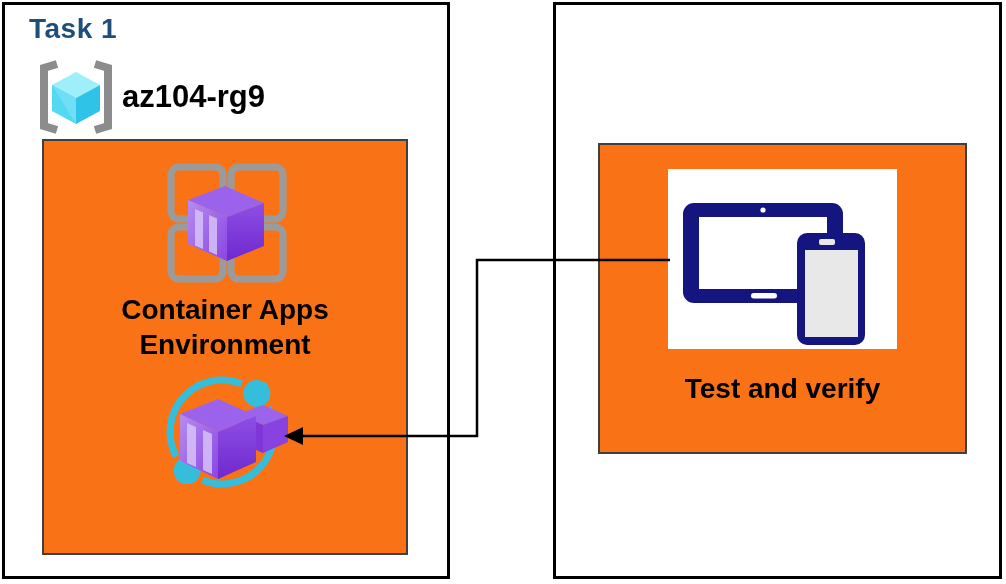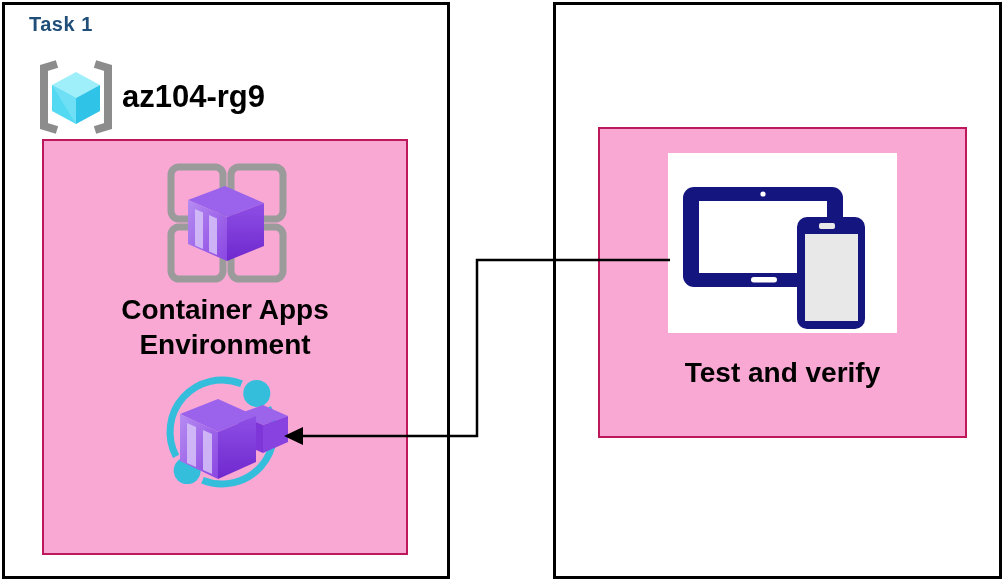--- a/index.html
+++ b/index.html
@@ -8,33 +8,33 @@
     font-family:"Liberation Sans",sans-serif;
   }
   .task-box{
     position:absolute;box-sizing:border-box;
     border:3px solid #000;background:#fff;
   }
   #task1{left:2px;top:2px;width:448px;height:577px;}
   #task2{left:553px;top:2px;width:449px;height:577px;}
   .task-title{
     position:absolute;left:24px;top:8px;
-    font-size:20px;font-weight:bold;color:#1F4E79;letter-spacing:0.5px;text-align:center;
+    font-size:28px;font-weight:bold;color:#1F4E79;letter-spacing:0.5px;text-align:center;
   }
   .rg-row{
     position:absolute;left:26px;top:52px;height:80px;
     display:flex;align-items:center;gap:1px;
   }
   .rg-name{font-size:31px;font-weight:bold;color:#000;}
   .inner-box{
     position:absolute;box-sizing:border-box;
-    border:2px solid #be185d;background:#f9a8d4;
+    border:2px solid #404040;background:#f97316;
   }
   #inner1{left:37px;top:134px;width:366px;height:416px;}
-  #inner2{left:42px;top:122px;width:369px;height:311px;}
+  #inner2{left:42px;top:138px;width:369px;height:311px;}
   .icon-abs{position:absolute;}
   .diagram-label{
     position:absolute;width:100%;text-align:center;
     font-size:28px;font-weight:bold;color:#000;line-height:35px;
   }
   #env-label{top:151px;left:0;padding:0 18px;box-sizing:border-box;}
   #app-label{top:360px;left:0;}
   #verify-label{top:226px;left:0;}
   #device-plate{
     position:absolute;left:68px;top:24px;width:229px;height:180px;background:#fff;

